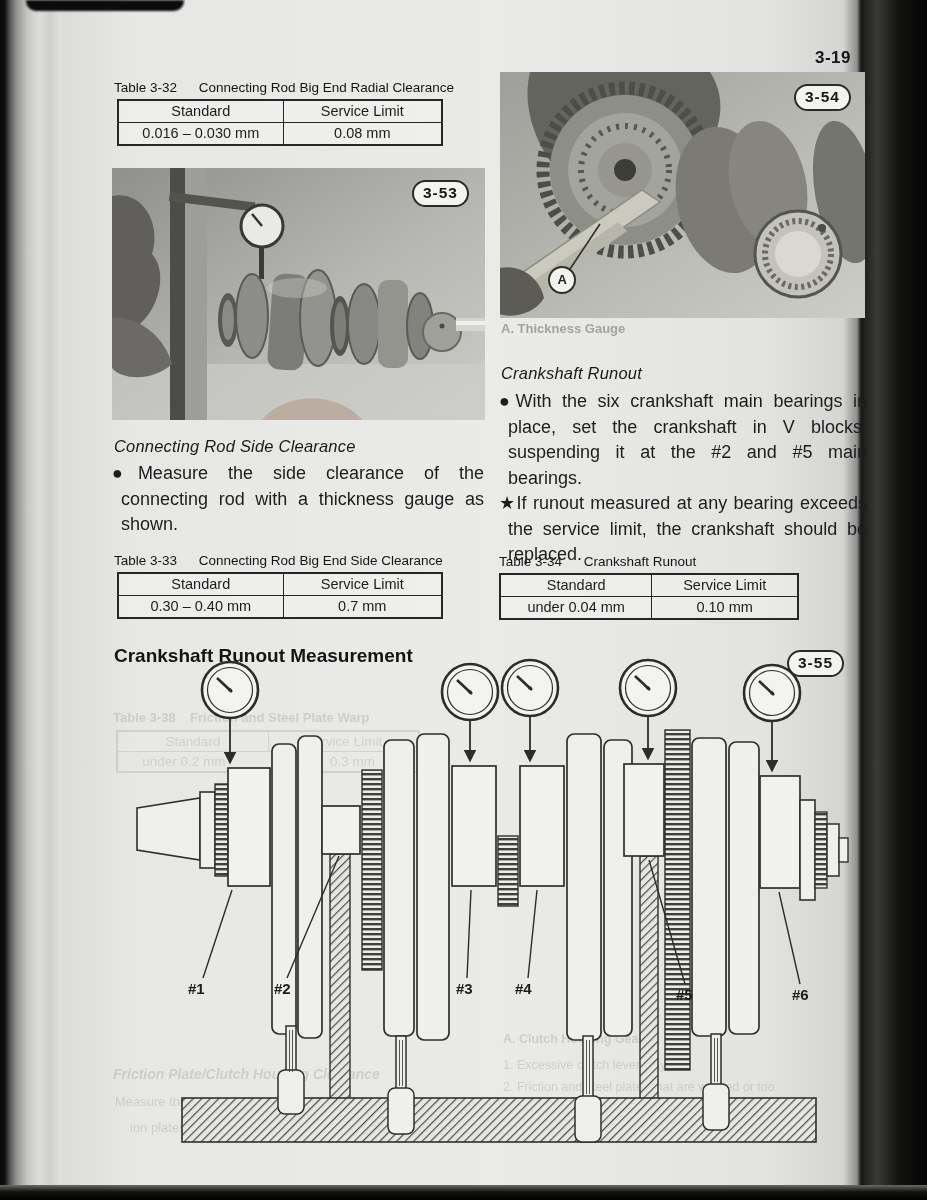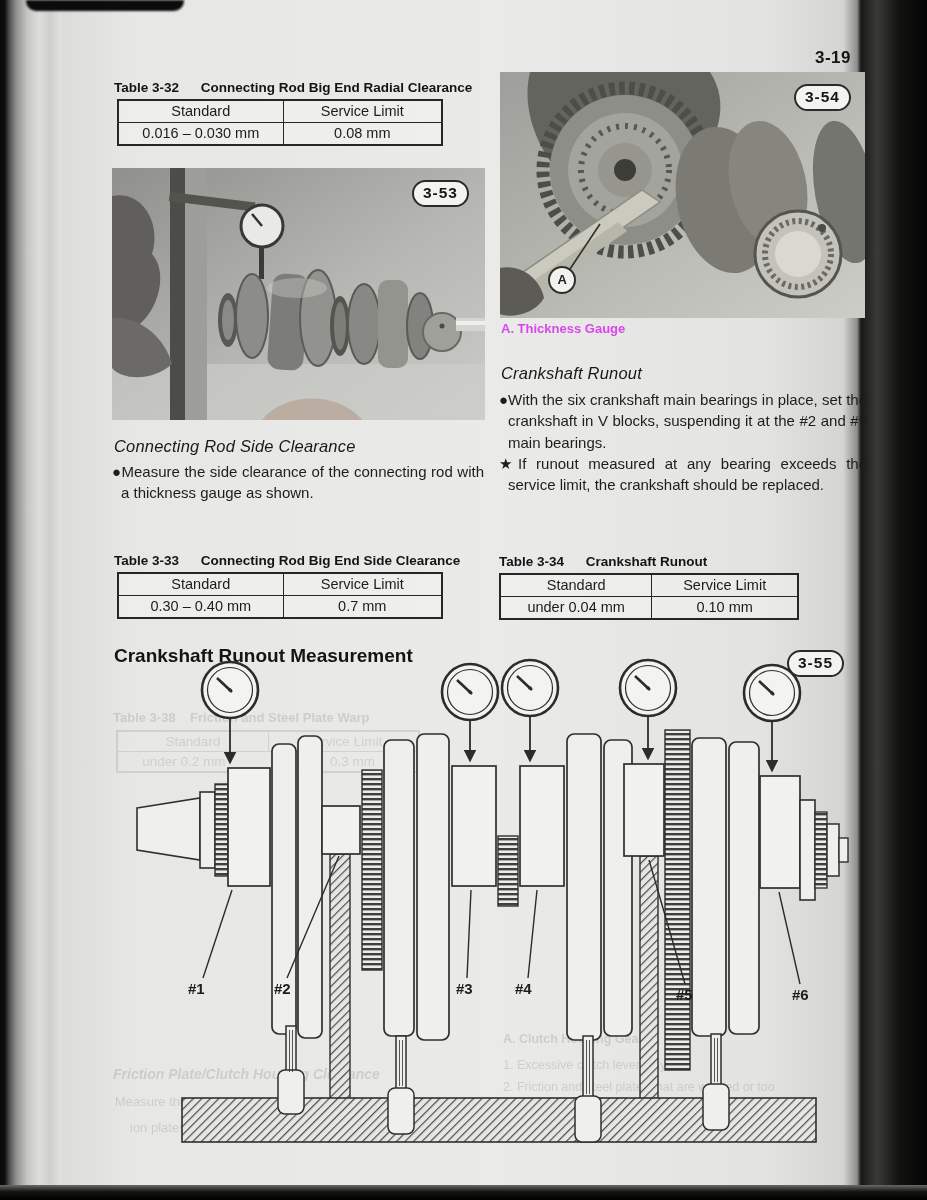--- a/index.html
+++ b/index.html
@@ -14,39 +14,39 @@
     background:linear-gradient(90deg,#dcdcda 0,#e7e7e5 9%,#eaeae8 55%,#e3e3e1 88%,#d2d2d0 100%);}
   .right-shadow{position:absolute;left:843px;top:0;width:84px;height:1200px;
     background:linear-gradient(90deg,rgba(20,20,20,0) 0px,#8e8e8c 14px,#38383634 18px,
                #3a3a38 34px,#121210 56px,#050505 100%);}
   .top-blob{position:absolute;left:26px;top:0;width:158px;height:11px;background:#0b0b0b;
     border-radius:0 0 10px 10px;filter:blur(1px);}
   .bottom-strip{position:absolute;left:0;top:1185px;width:927px;height:15px;
     background:linear-gradient(180deg,#6a6a68 0,#141412 45%,#000 100%);}
   
   .pagenum{position:absolute;font-weight:bold;font-size:17px;letter-spacing:.5px;color:#161616;}
-  .tbl-heading{position:absolute;font-weight:bold;font-size:13.5px;color:#141414;white-space:nowrap;}
+  .tbl-heading{position:absolute;font-weight:normal;font-size:13.5px;color:#141414;white-space:nowrap;}
   .tbl-heading .lab{margin-right:18px;}
   .spec-table{position:absolute;border:2px solid #262626;background:rgba(248,248,246,.35);}
   .spec-table .trow{display:flex;}
   .spec-table .trow + .trow{border-top:1.5px solid #262626;}
   .spec-table .tcell{box-sizing:border-box;text-align:center;font-size:14.5px;
       padding:2px 0 3px 0;color:#1c1c1c;}
   .spec-table .c1{width:50.8%;}
   .spec-table .c2{width:49.2%;border-left:1.5px solid #262626;}
   .ital-heading{position:absolute;font-style:italic;font-size:16.5px;color:#191919;
       letter-spacing:.2px;white-space:nowrap;}
   .bold-heading{position:absolute;font-weight:bold;font-size:19px;color:#141414;white-space:nowrap;}
-  .bullets{position:absolute;font-size:15px;line-height:1.42;text-align:justify;color:#1d1d1d;}
+  .bullets{position:absolute;font-size:18px;line-height:1.42;text-align:justify;color:#1d1d1d;}
   .bullets .bl{text-indent:-9px;padding-left:9px;margin:0;}
   .fig-badge{position:absolute;background:#f3f3f1;border:2.5px solid #2a2a2a;border-radius:15px;
       padding:0 9px;font-weight:bold;font-size:15.5px;height:23px;line-height:22px;color:#161616;
       letter-spacing:1px;}
   .photo{position:absolute;}
-  .caption{position:absolute;font-weight:bold;font-size:13px;color:#d946ef;white-space:nowrap;}
+  .caption{position:absolute;font-weight:bold;font-size:13px;color:#a3a3a3;white-space:nowrap;}
   .jlabel{position:absolute;font-size:15px;font-weight:600;color:#1c1c1c;}
   .a-overlay{position:absolute;font-size:13px;font-weight:bold;color:#222;}
   
   .ghost{position:absolute;color:#6f6f6d;opacity:.22;filter:blur(.4px);white-space:nowrap;}
   .ghost-tbl{position:absolute;opacity:.20;border:2px solid #7a7a78;filter:blur(.4px);}
   .ghost-tbl .trow{display:flex;}
   .ghost-tbl .trow + .trow{border-top:1px solid #7a7a78;gap:36px;}
   .ghost-tbl .tcell{box-sizing:border-box;width:50%;text-align:center;font-size:13.5px;
       color:#6f6f6d;padding:2px 0;}
   .ghost-tbl .c2{border-left:1px solid #7a7a78;}

